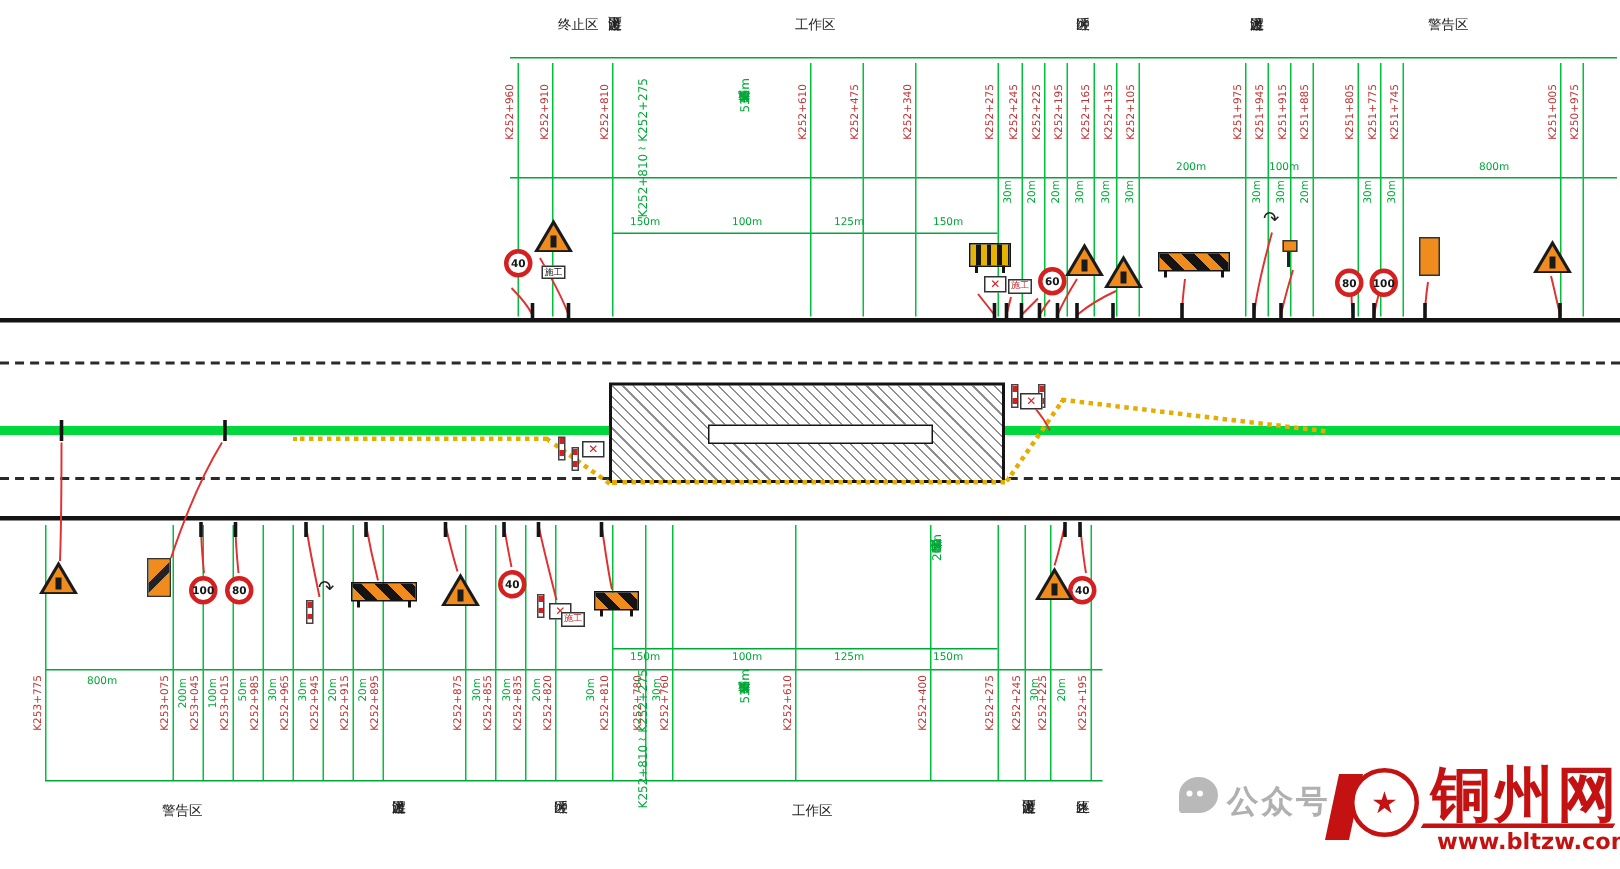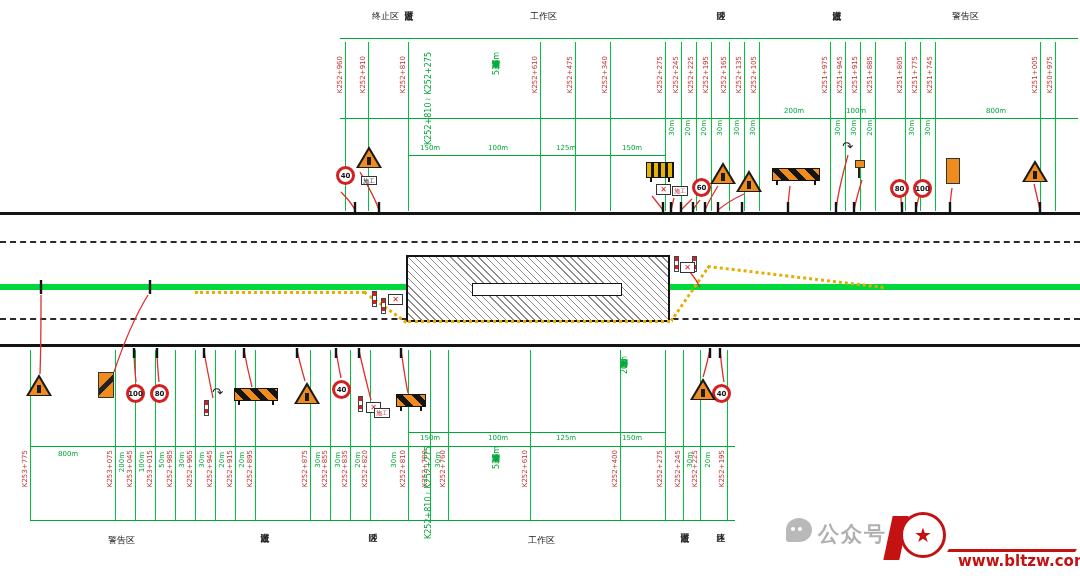--- a/index.html
+++ b/index.html
@@ -504,17 +504,18 @@
 
   <div class="tb" style="left: 672px; top: 186px;">施工</div>
       <div class="tb" style="left: 374px; top: 408px;">施工</div>
     </div>
 
   <div class="wm">
     <div class="wm-bubble"></div>
     <div class="wm-gray">公众号</div>
     <div class="wm-flag"></div>
     <div class="wm-emblem">★</div>
+    <div class="wm-brand">铜州网</div>
     <div class="wm-swoosh"></div>
     <div class="wm-url">www.bltzw.com</div>
   </div>
 
 </div>
 
 </body></html>

